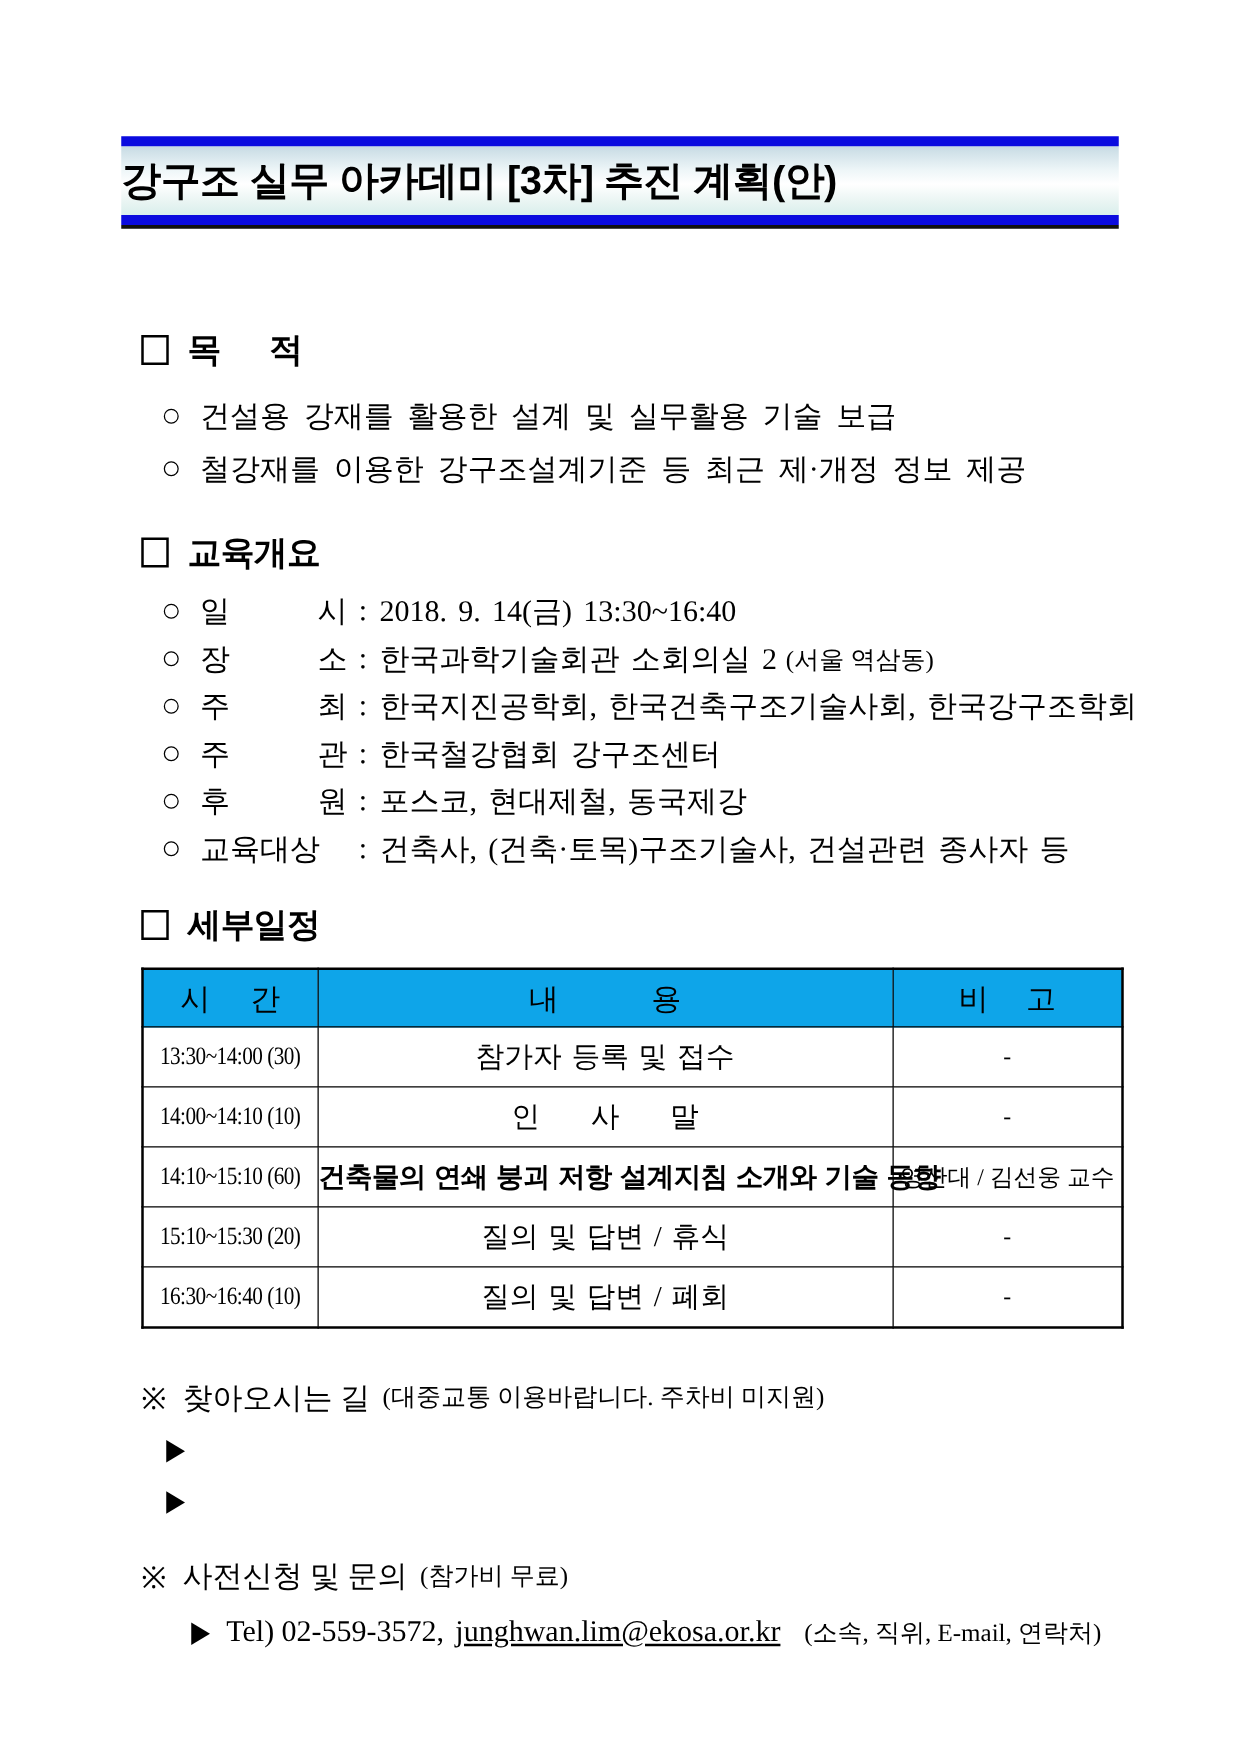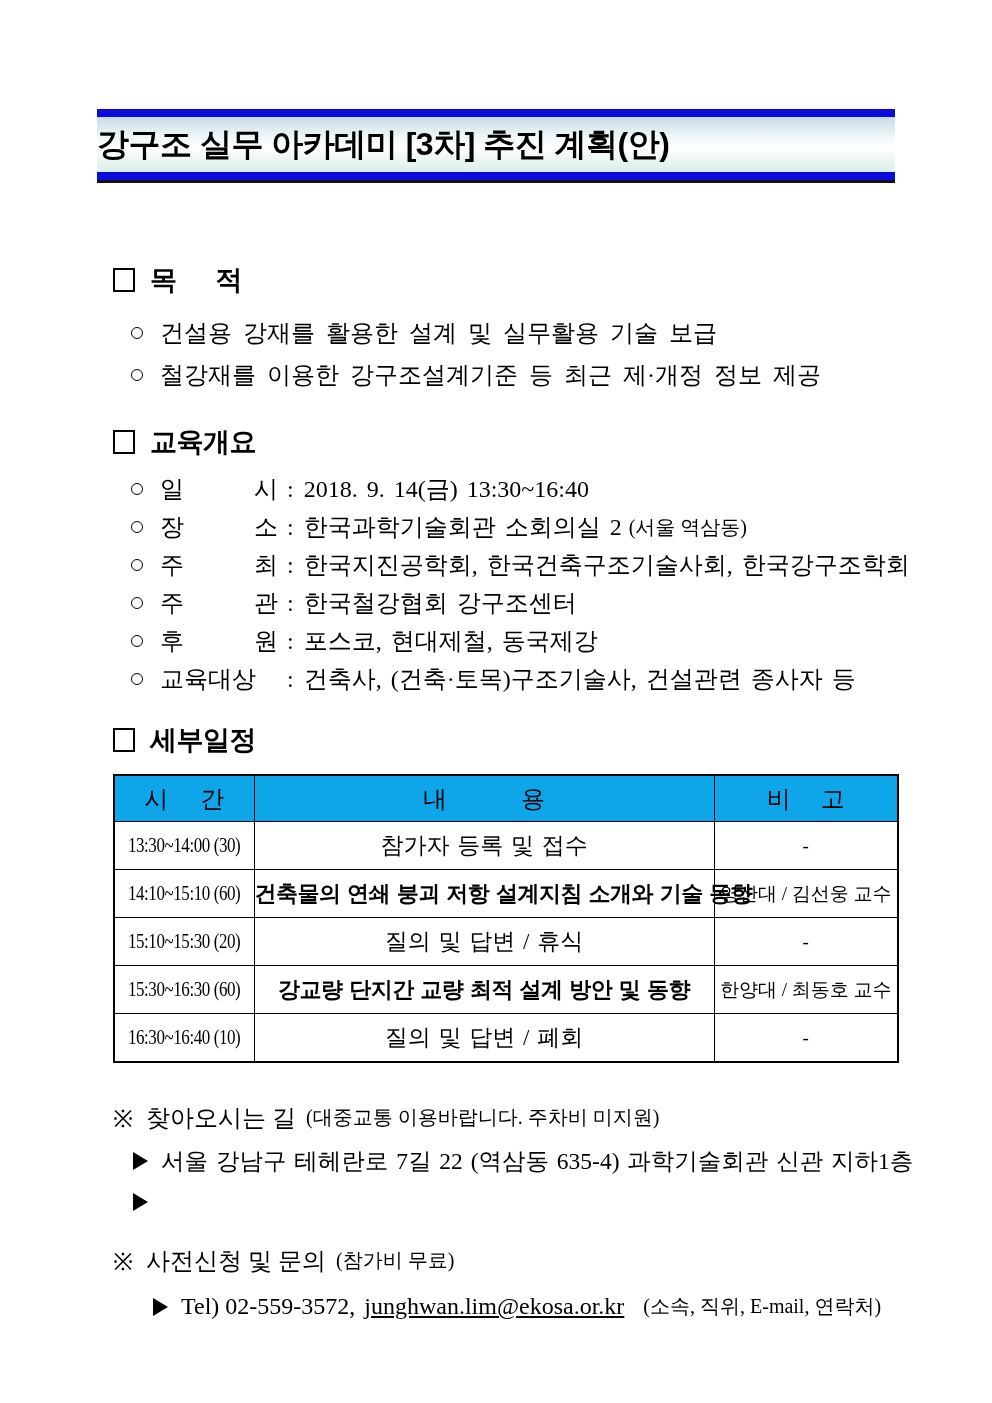--- a/index.html
+++ b/index.html
@@ -159,51 +159,50 @@
       <th><span class="jst wh3">비 고</span></th>
     </tr>
   </thead>
   <tbody>
     <tr>
       <td class="t-time"><span class="cond">13:30~14:00 (30)</span></td>
       <td class="t-content"><span>참가자 등록 및 접수</span></td>
       <td class="t-remark"><span>-</span></td>
     </tr>
     <tr>
+      <td class="t-time"><span class="cond">14:00~14:10 (10)</span></td>
+      <td class="t-content"><span class="spread">인 사 말</span></td>
+      <td class="t-remark"><span>-</span></td>
+    </tr>
+    <tr>
       <td class="t-time"><span class="cond">14:10~15:10 (60)</span></td>
       <td class="t-content"><span class="bold-title">건축물의 연쇄 붕괴 저항 설계지침 소개와 기술 동향</span></td>
       <td class="t-remark"><span>영산대 / 김선웅 교수</span></td>
     </tr>
     <tr>
       <td class="t-time"><span class="cond">15:10~15:30 (20)</span></td>
       <td class="t-content"><span>질의 및 답변 / 휴식</span></td>
       <td class="t-remark"><span>-</span></td>
-    </tr>
-    <tr>
-      <td class="t-time"><span class="cond">15:30~16:30 (60)</span></td>
-      <td class="t-content"><span class="bold-title">강교량 단지간 교량 최적 설계 방안 및 동향</span></td>
-      <td class="t-remark"><span>한양대 / 최동호 교수</span></td>
     </tr>
     <tr>
       <td class="t-time"><span class="cond">16:30~16:40 (10)</span></td>
       <td class="t-content"><span>질의 및 답변 / 폐회</span></td>
       <td class="t-remark"><span>-</span></td>
     </tr>
   </tbody>
 </table>
 
 <div class="note-row dir-title">
   <span class="marker">※</span>
   <span>찾아오시는 길</span>
   <span class="small-note">(대중교통 이용바랍니다. 주차비 미지원)</span>
 </div>
 <div class="arrow-rows">
   <div class="arrow-row">
     <span class="tri"></span>
-    <span>서울 강남구 테헤란로 7길 22 (역삼동 635-4) 과학기술회관 신관 지하1층</span>
   </div>
   <div class="arrow-row">
     <span class="tri"></span>
   </div>
 </div>
 
 <div class="note-row app-title">
   <span class="marker">※</span>
   <span>사전신청 및 문의</span>
   <span class="small-note">(참가비 무료)</span>

